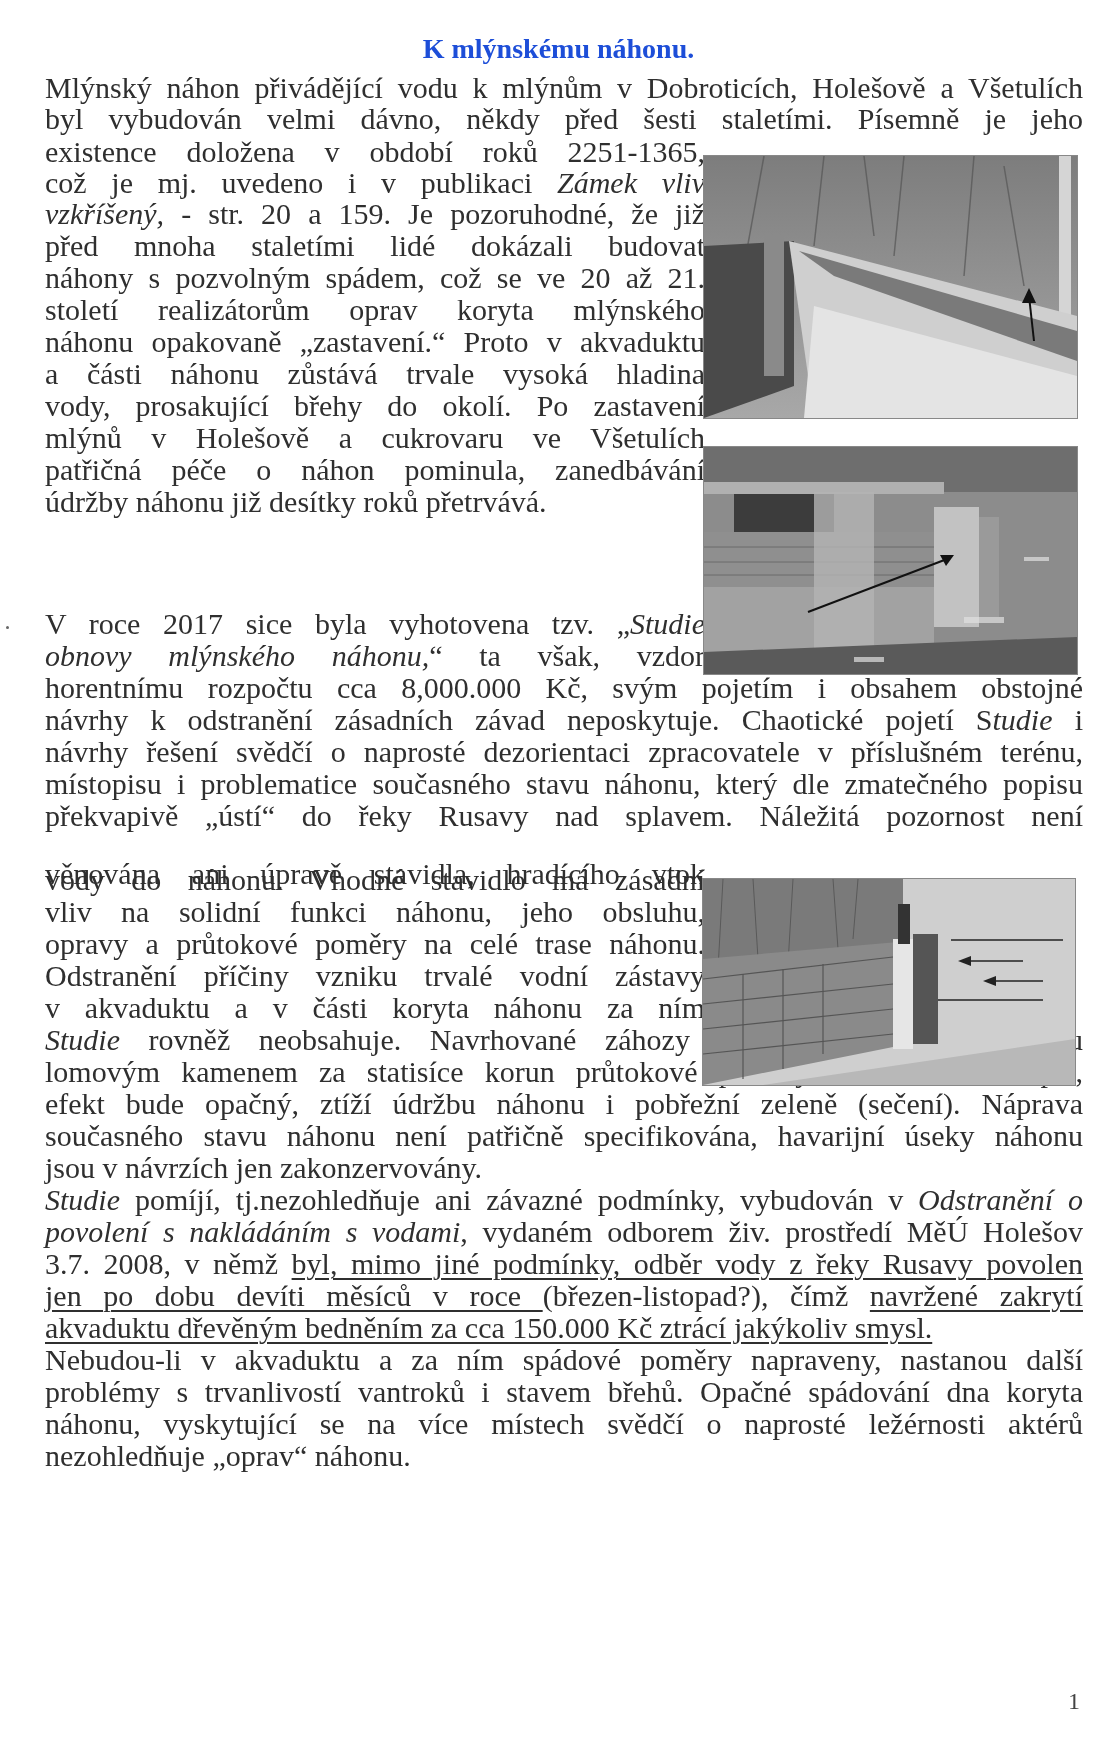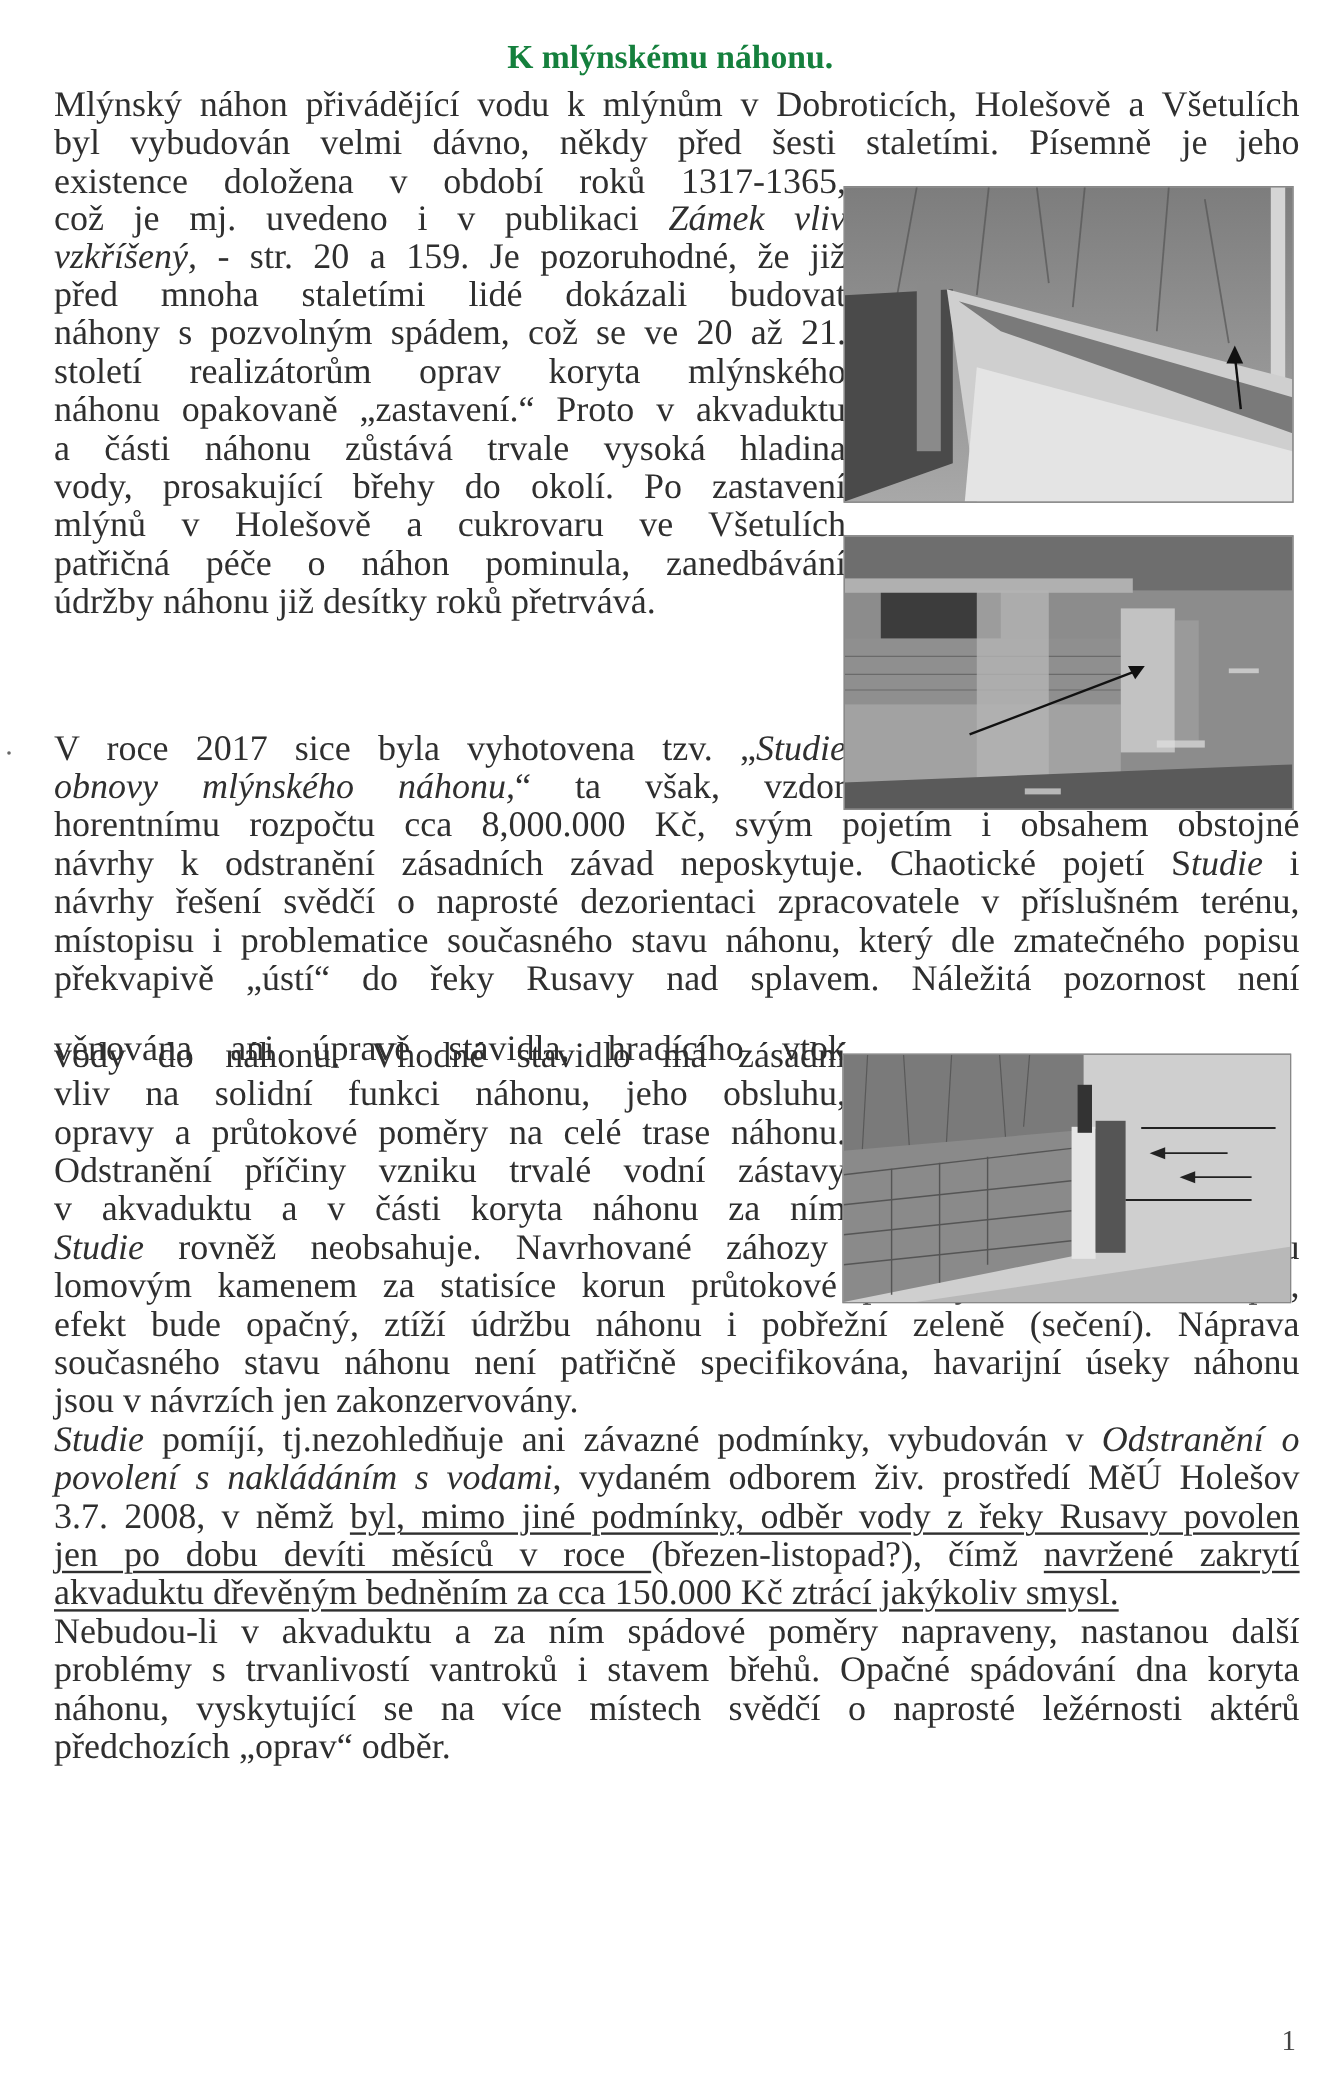--- a/index.html
+++ b/index.html
@@ -1,39 +1,39 @@
 <!DOCTYPE html>
 <html><head>
 <meta charset="utf-8">
 <style>
   html, body { margin:0; padding:0; background:#ffffff; }
   body { width:1117px; height:1740px; position:relative; overflow:hidden;
          font-family:"Liberation Serif", "DejaVu Serif", serif; color:#2f2f2f; }
   .title { position:absolute; left:0; width:1117px; top:34px; text-align:center;
-           font-weight:bold; font-size:28px; line-height:30px; color:#15803d; }
+           font-weight:bold; font-size:28px; line-height:30px; color:#1d4ed8; }
   .line { position:absolute; left:45px; font-size:30px; line-height:30px; height:30px;
           white-space:nowrap; text-align:justify; text-align-last:justify; }
   .line.full { width:1038px; }
   .line.narrow { width:660px; }
   .line.last { text-align-last:left; }
   .line i { font-style:italic; }
   .line u { text-decoration:underline; text-underline-offset:4px; text-decoration-thickness:1.5px; }
   .photo { position:absolute; border:1px solid #888; overflow:hidden; background:#9a9a9a; }
   .photo svg { display:block; width:100%; height:100%; }
   .page-num { position:absolute; left:1068px; top:1688px; font-size:24px; color:#444; }
   .margin-dot { position:absolute; left:6px; top:626px; width:3px; height:3px; background:#666; border-radius:50%; }
 </style>
 </head>
 <body>
 
 <div class="title">K mlýnskému náhonu.</div>
 
 <div class="line full" style="top:73px">Mlýnský náhon přivádějící vodu k mlýnům v Dobroticích, Holešově a Všetulích</div>
 <div class="line full" style="top:104px">byl vybudován velmi dávno, někdy před šesti staletími. Písemně je jeho</div>
-<div class="line narrow" style="top:137px">existence doložena v období roků 1317-1365,</div>
+<div class="line narrow" style="top:137px">existence doložena v období roků 2251-1365,</div>
 <div class="line narrow" style="top:168px"><span>což je  mj. uvedeno i v publikaci </span><i>Zámek vliv</i></div>
 <div class="line narrow" style="top:199px"><i>vzkříšený,</i><span> - str. 20 a 159. Je pozoruhodné, že již</span></div>
 <div class="line narrow" style="top:231px">před mnoha staletími lidé dokázali budovat</div>
 <div class="line narrow" style="top:263px">náhony s pozvolným spádem, což se ve 20 až 21.</div>
 <div class="line narrow" style="top:295px">století realizátorům oprav koryta mlýnského</div>
 <div class="line narrow" style="top:327px">náhonu opakovaně „zastavení.“ Proto v akvaduktu</div>
 <div class="line narrow" style="top:359px">a části náhonu zůstává trvale vysoká hladina</div>
 <div class="line narrow" style="top:391px">vody, prosakující břehy do okolí. Po zastavení</div>
 <div class="line narrow" style="top:423px">mlýnů v Holešově a cukrovaru ve Všetulích</div>
 <div class="line narrow" style="top:455px">patřičná péče o náhon pominula, zanedbávání</div>
@@ -62,21 +62,21 @@
 
 <div class="line full" style="top:1185px"><i>Studie</i><span> pomíjí, tj.nezohledňuje ani závazné podmínky, vybudován v </span><i>Odstranění o</i></div>
 <div class="line full" style="top:1217px"><i>povolení s nakládáním s vodami</i><span>, vydaném odborem živ. prostředí MěÚ Holešov</span></div>
 <div class="line full" style="top:1249px"><span>3.7. 2008, v němž </span><u>byl, mimo jiné podmínky, odběr vody z řeky Rusavy povolen</u></div>
 <div class="line full" style="top:1281px"><u>jen po dobu devíti měsíců v roce </u><span>(březen-listopad?), čímž </span><u>navržené zakrytí</u></div>
 <div class="line full last" style="top:1313px"><u>akvaduktu dřevěným bedněním za cca 150.000 Kč ztrácí jakýkoliv smysl.</u></div>
 
 <div class="line full" style="top:1345px">Nebudou-li v akvaduktu a za ním spádové poměry napraveny, nastanou další</div>
 <div class="line full" style="top:1377px">problémy s trvanlivostí vantroků i stavem břehů. Opačné spádování dna koryta</div>
 <div class="line full" style="top:1409px">náhonu, vyskytující se na více místech svědčí o naprosté ležérnosti aktérů</div>
-<div class="line full last" style="top:1441px">předchozích „oprav“ odběr.</div>
+<div class="line full last" style="top:1441px">nezohledňuje „oprav“ náhonu.</div>
 
 <div class="photo" style="left:703px; top:155px; width:373px; height:262px;">
   <svg viewBox="0 0 373 262" preserveAspectRatio="none">
     <defs>
       <linearGradient id="sky1" x1="0" y1="0" x2="0" y2="1">
         <stop offset="0" stop-color="#7d7d7d"></stop>
           <stop offset="1" stop-color="#a8a8a8"></stop>
       </linearGradient>
     </defs>
     <rect width="373" height="262" fill="url(#sky1)"></rect>

